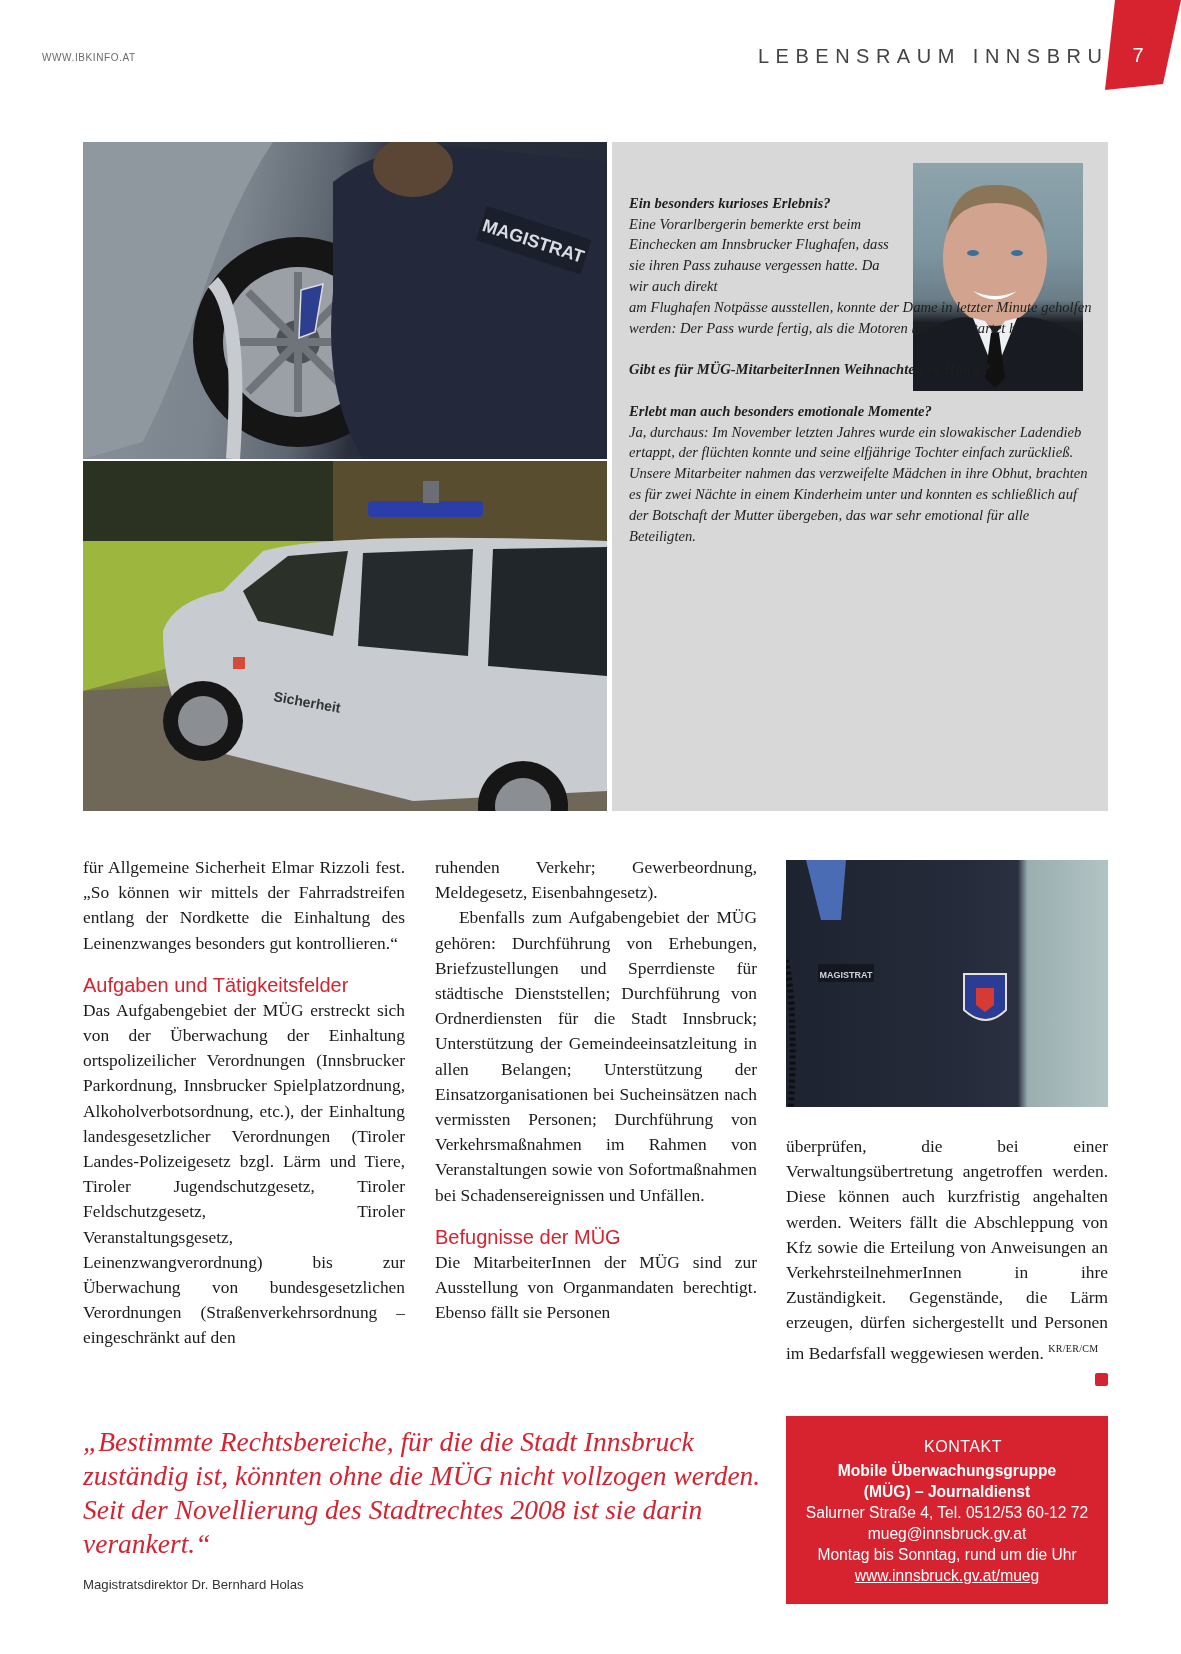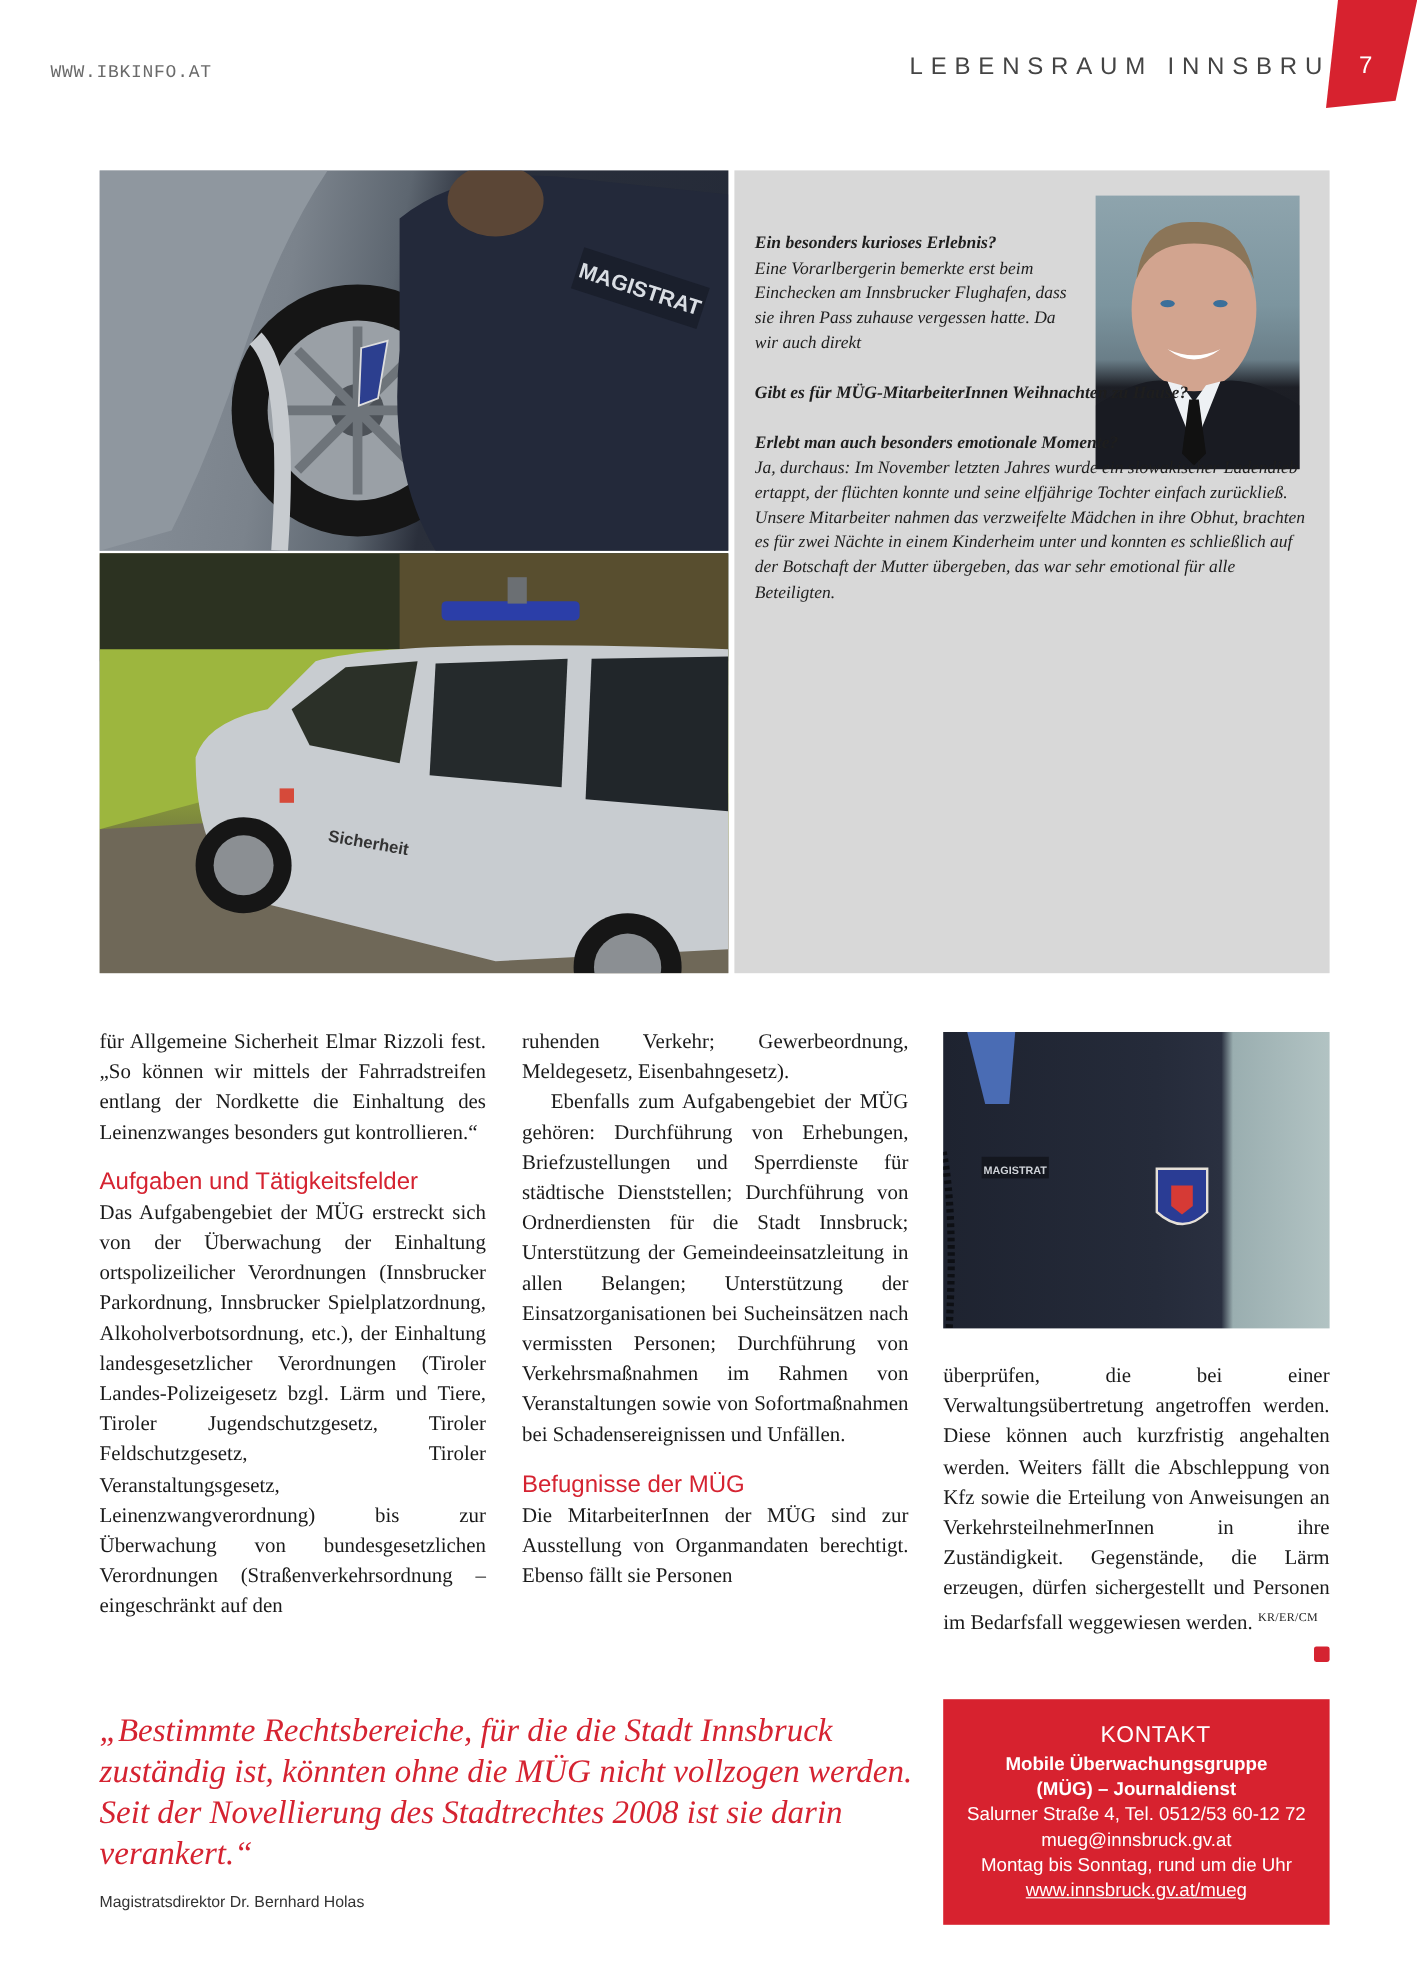--- a/index.html
+++ b/index.html
@@ -1,18 +1,18 @@
 <!DOCTYPE html>
 <html><head>
 <meta charset="utf-8">
 <style>
   html,body{margin:0;padding:0;background:#fff;}
   body{width:1181px;height:1654px;position:relative;overflow:hidden;font-family:"Liberation Serif","DejaVu Serif",serif;color:#1a1a1a;}
   .abs{position:absolute;}
-  .site{left:42px;top:52px;font-family:Liberation Mono, monospace;font-size:15px;letter-spacing:0.6px;color:#6a6a6a;}
+  .site{left:42px;top:52px;font-family:Liberation Sans, sans-serif;font-size:10px;letter-spacing:0.6px;color:#6a6a6a;}
   .section{left:758px;top:45px;font-family:"Liberation Sans",sans-serif;font-size:20px;letter-spacing:6.5px;color:#444;font-weight:300;}
   .tab{left:1105px;top:0;width:76px;height:90px;}
   .pagenum{left:1128px;top:44px;font-family:"Liberation Sans",sans-serif;font-size:20px;color:#fff;width:20px;text-align:center;}
   
   .photo{overflow:hidden;}
   .ph-top{left:83px;top:142px;width:524px;height:317px;background:linear-gradient(100deg,#8b939c 0%,#7b838c 30%,#5d6670 45%,#2a2f3b 55%,#242a38 100%);}
   .ph-bot{left:83px;top:461px;width:524px;height:350px;background:linear-gradient(180deg,#3e3f26 0%,#4d5a2a 30%,#8ea23a 55%,#5f5a44 80%,#6b6454 100%);}
   .graybox{left:612px;top:142px;width:496px;height:669px;background:#d8d8d8;}
   .portrait{left:913px;top:163px;width:170px;height:228px;background:linear-gradient(180deg,#8ea4ad 0%,#7c959f 40%,#6a7e88 60%,#1d1f26 70%,#15171c 100%);overflow:hidden;}
   .interview{left:629px;top:172px;width:465px;font-style:italic;font-size:14.6px;line-height:20.8px;color:#1e1e1e;}
@@ -31,21 +31,21 @@
   .c2{left:435px;}
   .c3{left:786px;top:1134px;}
   .sup{font-size:10px;vertical-align:super;letter-spacing:0.3px;}
   .endmark{display:inline-block;width:13px;height:13px;background:#d52331;border-radius:2px;float:right;margin-top:7px;}
   .ph-c3{left:786px;top:860px;width:322px;height:247px;background:linear-gradient(90deg,#1e2330 0%,#252b3a 55%,#2a3040 72%,#9aaeb0 75%,#b2c3c3 100%);}
   
   .quote{left:83px;top:1425px;width:680px;font-style:italic;color:#d52331;font-size:27.5px;line-height:34px;}
   .quote-author{left:83px;top:1577px;font-family:"Liberation Sans",sans-serif;font-size:13.2px;color:#333;}
   
   .kontakt{left:786px;top:1416px;width:322px;height:188px;background:#d7222f;color:#fff;text-align:center;font-family:"Liberation Sans",sans-serif;}
-  .k-title{font-size:19px;margin-top:18px;line-height:26px;letter-spacing:0.5px;margin-left:32px;}
+  .k-title{font-size:16px;margin-top:18px;line-height:26px;letter-spacing:0.5px;margin-left:32px;}
   .k-bold{font-weight:bold;font-size:15.6px;line-height:21px;}
   .k-line{font-size:15.6px;line-height:21px;}
   .k-link{font-size:15.6px;line-height:21px;text-decoration:underline;color:#fff;}
 </style>
 </head>
 <body>
 
 <div class="abs site">WWW.IBKINFO.AT</div>
 <div class="abs section">LEBENSRAUM INNSBRUCK</div>
 <svg class="abs tab" viewBox="0 0 76 90">
@@ -108,20 +108,21 @@
     <path d="M0,228 L0,175 Q40,150 60,155 L82,200 L104,155 Q130,150 170,175 L170,228 Z" fill="#191b22"></path>
     <path d="M60,155 L82,210 L104,155 L92,158 L82,172 L72,158 Z" fill="#eef1f4"></path>
     <path d="M78,170 L86,170 L92,215 L82,225 L72,215 Z" fill="#111"></path>
   </svg>
 </div>
 
 <div class="abs interview">
   <div class="gap"></div>
   <p class="q">Ein besonders kurioses Erlebnis?</p>
   <p class="narrow">Eine Vorarlbergerin bemerkte erst beim Einchecken am Innsbrucker Flughafen, dass sie ihren Pass zuhause vergessen hatte. Da wir auch direkt</p>
+  <p>am Flughafen Notpässe ausstellen, konnte der Dame in letzter Minute geholfen werden: Der Pass wurde fertig, als die Motoren bereits gestartet hatten.</p>
   <div class="gap"></div>
   <p class="q">Gibt es für MÜG-MitarbeiterInnen Weihnachten zu Hause?</p>
   <div class="gap"></div>
   <p class="q">Erlebt man auch besonders emotionale Momente?</p>
   <p>Ja, durchaus: Im November letzten Jahres wurde ein slowakischer Ladendieb ertappt, der flüchten konnte und seine elfjährige Tochter einfach zurückließ. Unsere Mitarbeiter nahmen das verzweifelte Mädchen in ihre Obhut, brachten es für zwei Nächte in einem Kinderheim unter und konnten es schließlich auf der Botschaft der Mutter übergeben, das war sehr emotional für alle Beteiligten.</p>
 </div>
 
 <div class="abs col c1">
   <p>für Allgemeine Sicherheit Elmar Rizzoli fest. „So können wir mittels der Fahrradstreifen entlang der Nordkette die Einhaltung des Leinenzwanges besonders gut kontrollieren.“</p>
   <div class="sp"></div>

